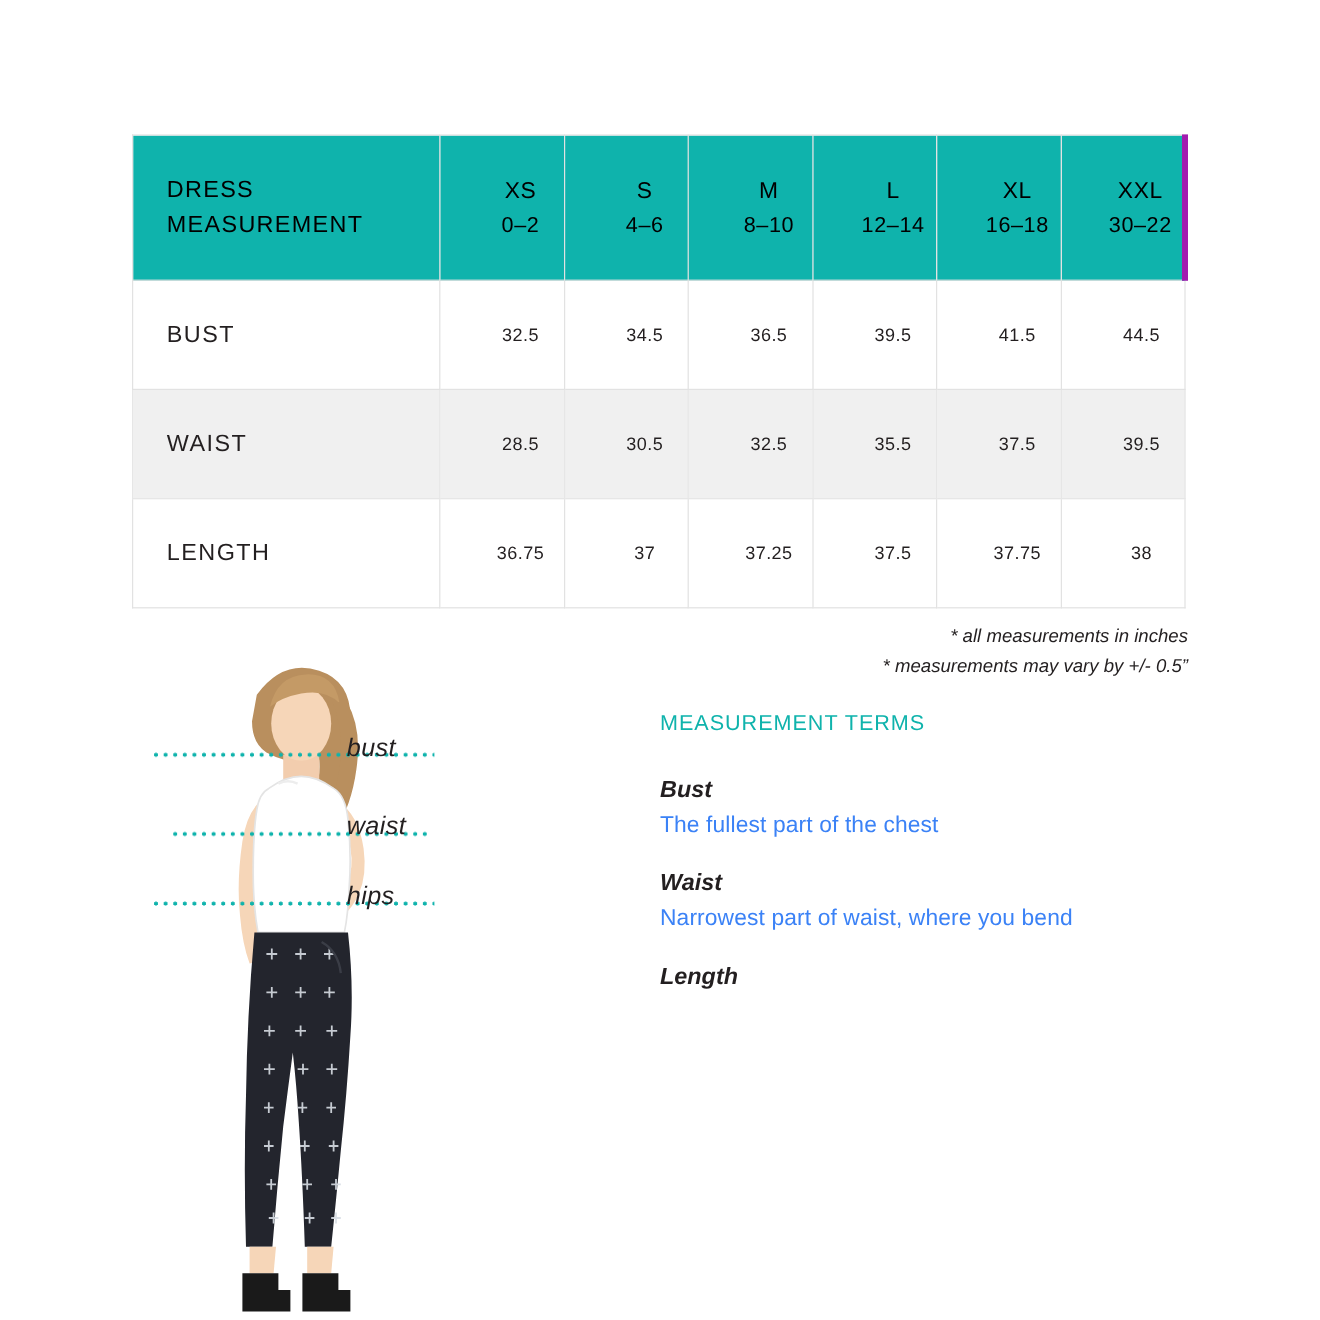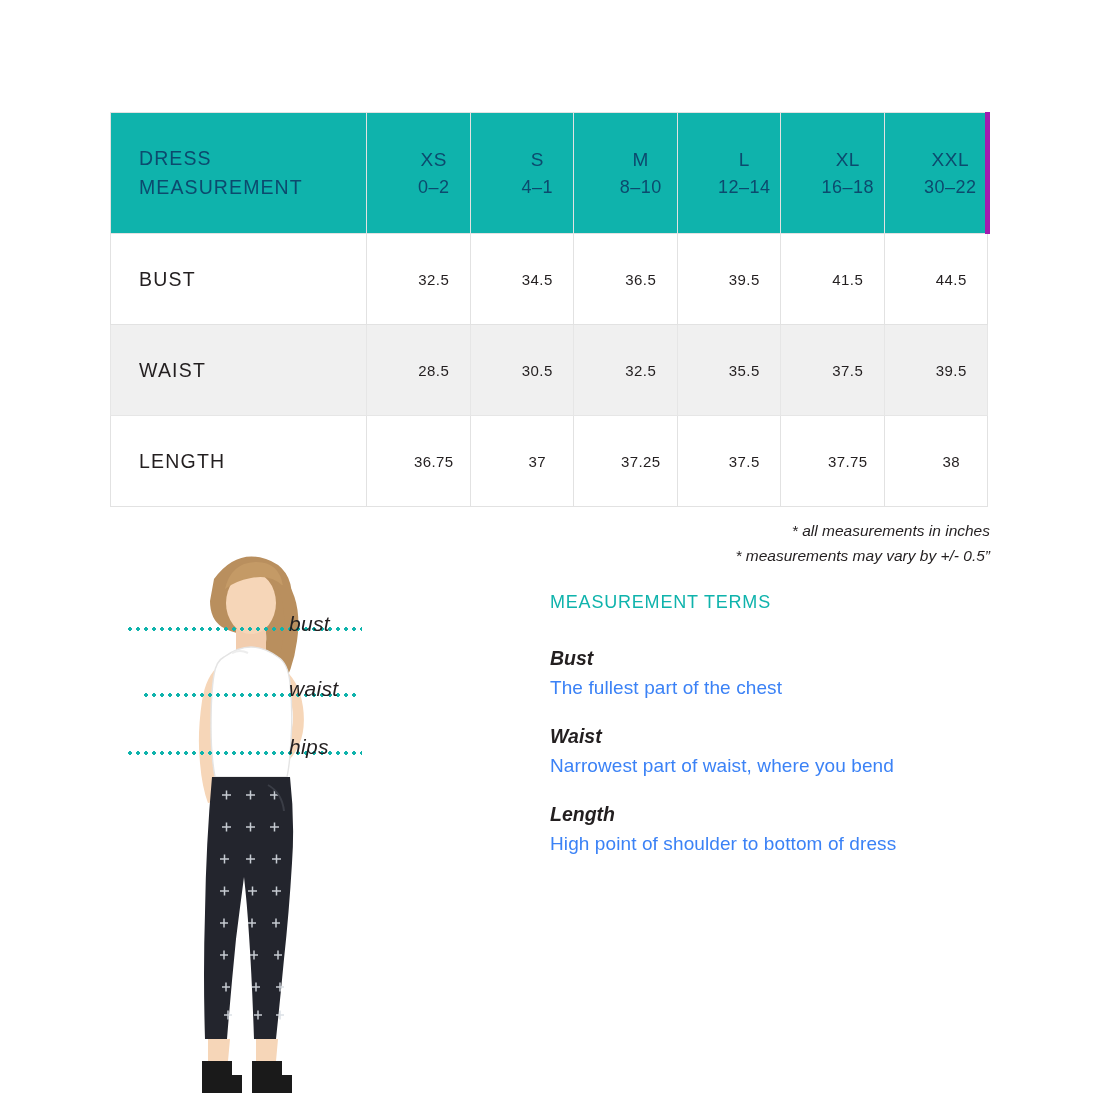--- a/index.html
+++ b/index.html
@@ -29,21 +29,21 @@
     table-layout: fixed;
   }
   table.size-table th, table.size-table td {
     border: 1px solid #e2e2e2;
     text-align: center;
     font-weight: normal;
     padding-left: 32px;
   }
   thead th {
     background: #0fb3ac;
-    color: #0c4a6e;
+    color: #000000;
     border: 1px solid #0fb3ac;
     border-right: 1px solid #3cc4bf;
     height: 118px;
     vertical-align: middle;
     font-size: 19px;
     letter-spacing: 0.6px;
     line-height: 1.45;
   }
   thead th:last-child { border-right: 5px solid #a21caf; }
   thead th.head-label {
@@ -158,21 +158,21 @@
         <th class="head-label">
           <span>DRESS</span><br>
           <span>MEASUREMENT</span>
         </th>
         <th>
           <span class="sz">XS</span>
           <span class="rng">0–2</span>
         </th>
         <th>
           <span class="sz">S</span>
-          <span class="rng">4–1</span>
+          <span class="rng">4–6</span>
         </th>
         <th>
           <span class="sz">M</span>
           <span class="rng">8–10</span>
         </th>
         <th>
           <span class="sz">L</span>
           <span class="rng">12–14</span>
         </th>
         <th>
@@ -298,15 +298,14 @@
     <div class="term-desc">The fullest part of the chest</div>
   </div>
 
   <div class="term">
     <div class="term-name">Waist</div>
     <div class="term-desc">Narrowest part of waist, where you bend</div>
   </div>
 
   <div class="term">
     <div class="term-name">Length</div>
-    <div class="term-desc">High point of shoulder to bottom of dress</div>
   </div>
 </div>
 
 </body></html>

